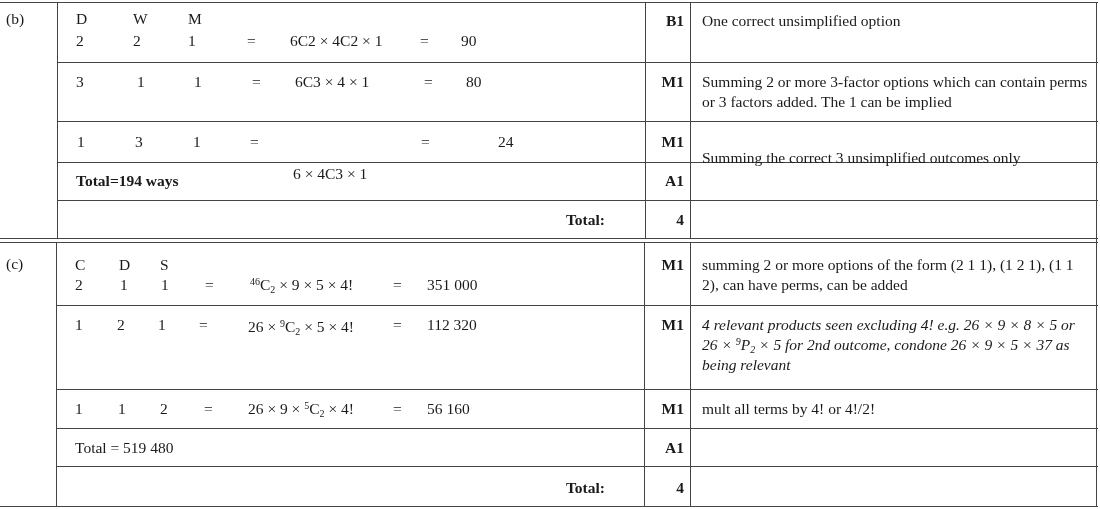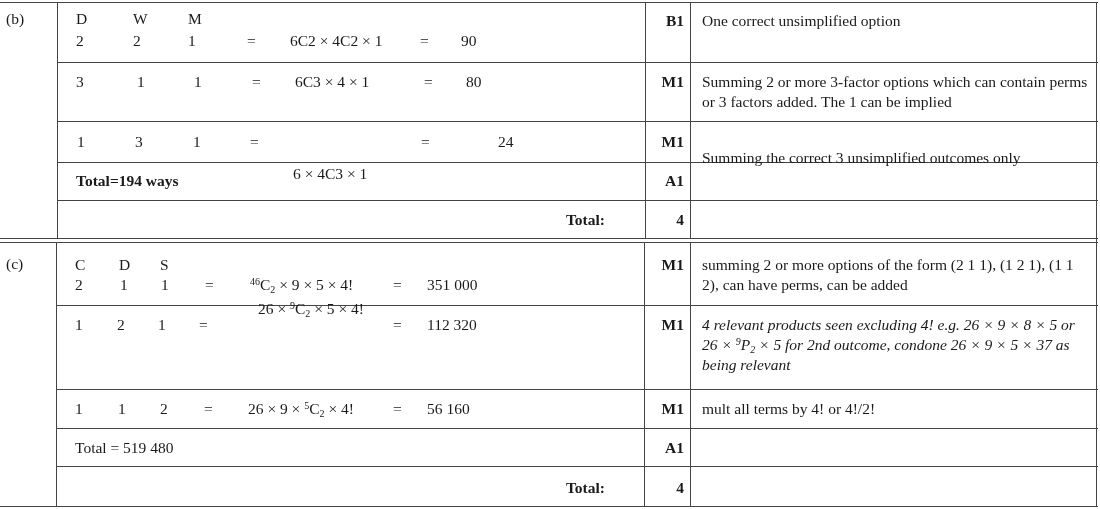--- a/index.html
+++ b/index.html
@@ -114,21 +114,21 @@
     <div class="col" style="left:427px; top:276px;">351 000</div>
     <div class="mark" style="top:256px;">M1</div>
     <div class="note" style="top:255px;">summing 2 or more options of the form (2 1 1), (1 2 1), (1 1 2), can have perms, can be added</div>
   </div>
 
   <div>
     <div class="col" style="left:75px; top:316px;">1</div>
     <div class="col" style="left:117px; top:316px;">2</div>
     <div class="col" style="left:158px; top:316px;">1</div>
     <div class="col" style="left:199px; top:316px;">=</div>
-    <div class="col" style="left:248px; top:300px;margin-left:10px;">
+    <div class="col" style="left:248px; top:318px;">
       <span>26 × </span><sup>9</sup><span>C</span><sub>2</sub>
       <span>× 5 × 4!</span>
     </div>
     <div class="col" style="left:393px; top:316px;">=</div>
     <div class="col" style="left:427px; top:316px;">112 320</div>
     <div class="mark" style="top:316px;">M1</div>
     <div class="note" style="top:315px;font-style:italic;">
       <span>4 relevant products seen excluding 4! e.g. 26 × 9 × 8 × 5 or 26 × </span><sup>9</sup><span>P</span><sub>2</sub>
       <span>× 5 for 2nd outcome, condone 26 × 9 × 5 × 37 as being relevant</span>
     </div>

